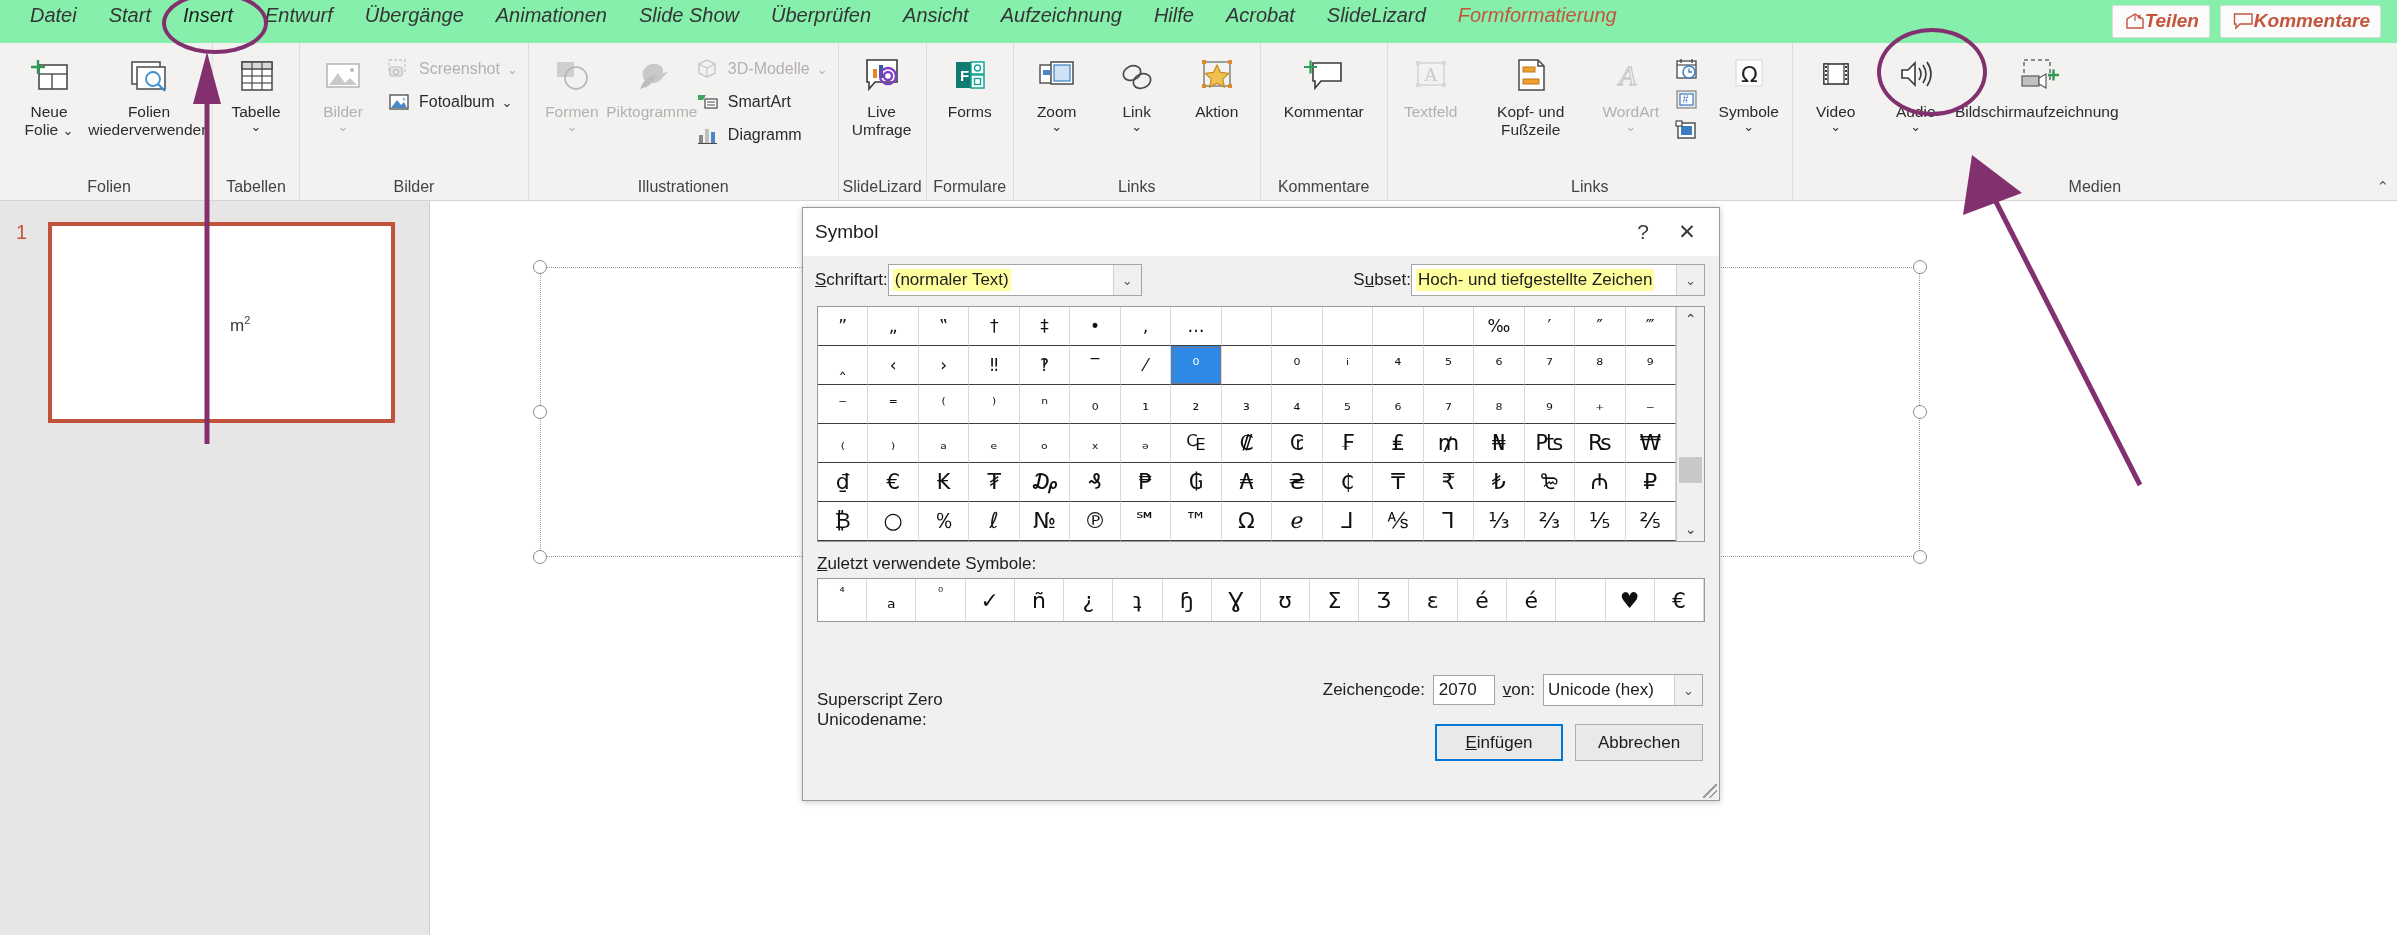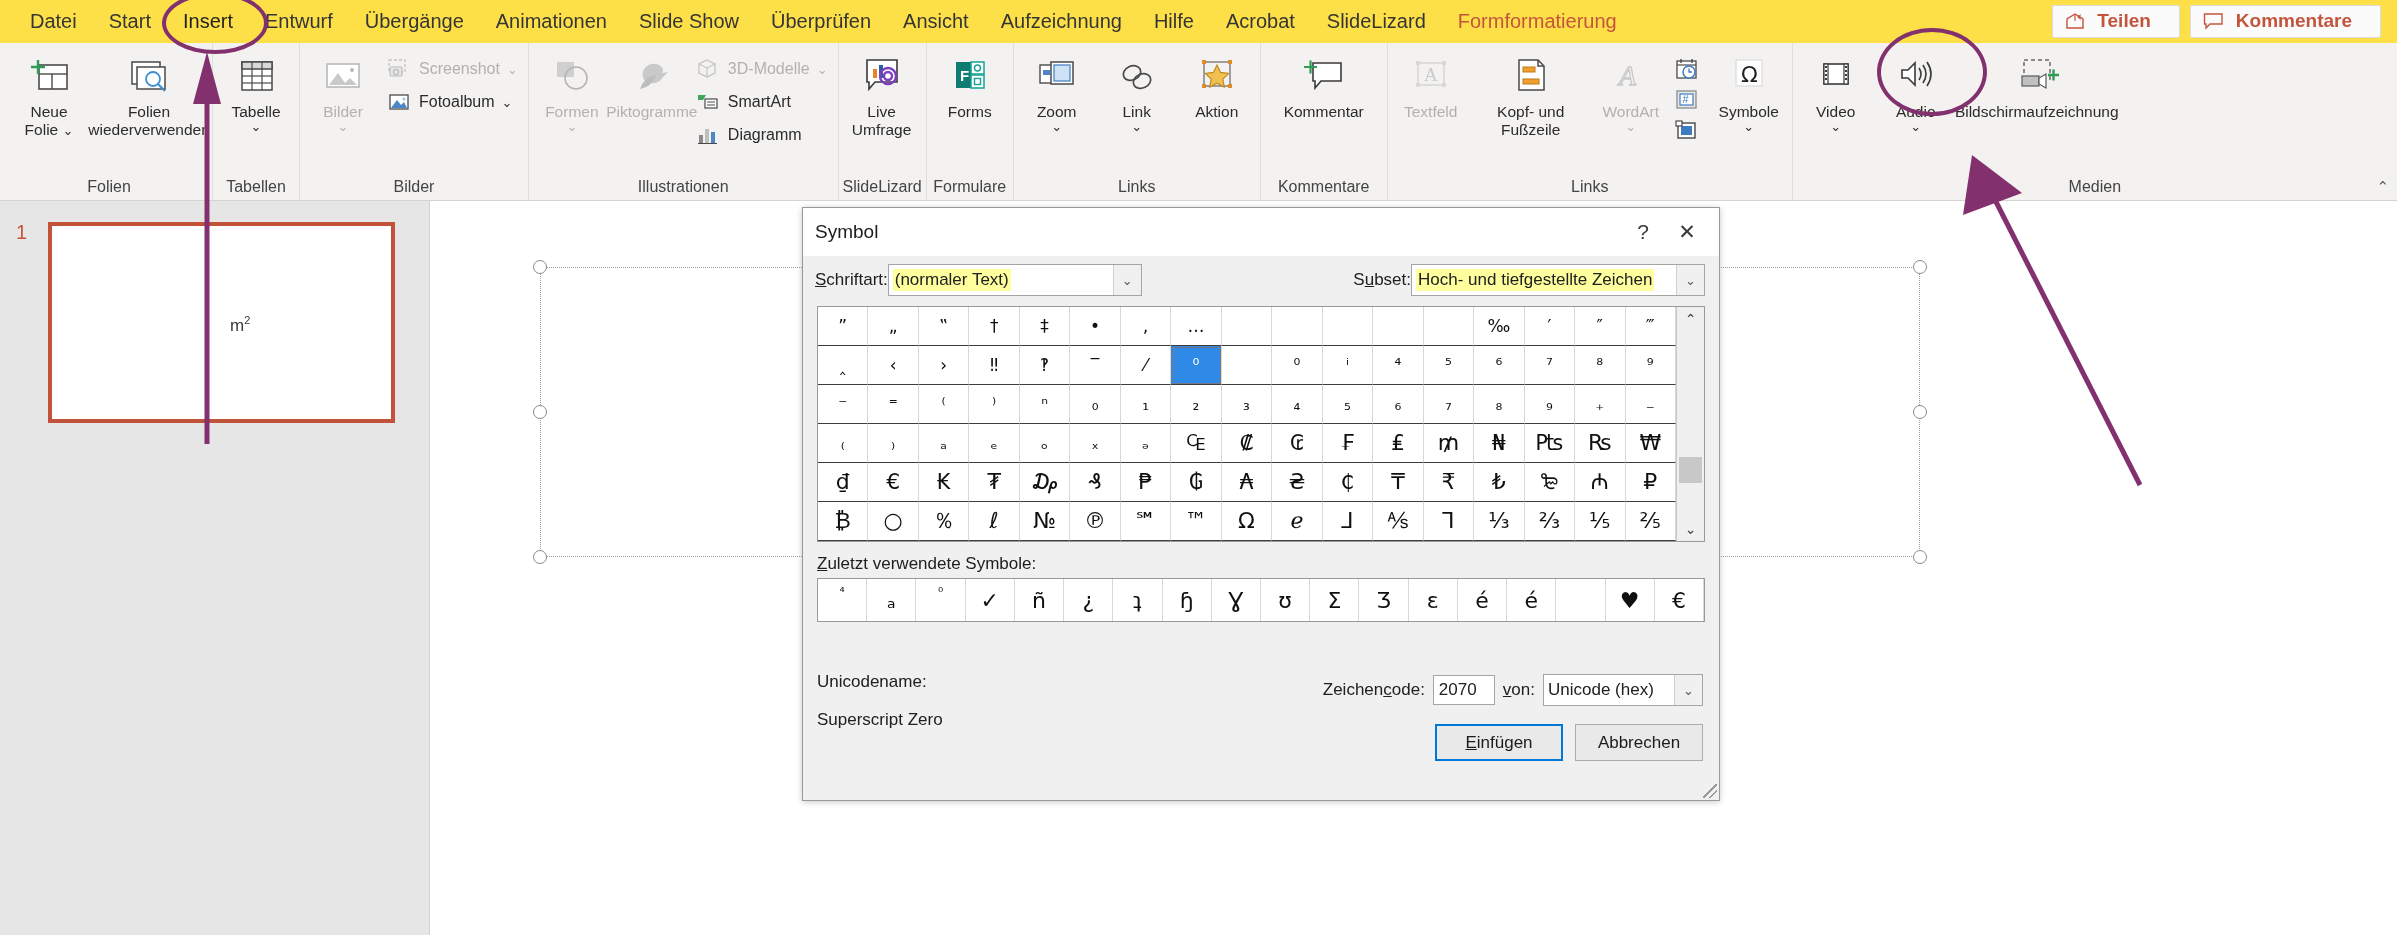--- a/index.html
+++ b/index.html
@@ -9,48 +9,48 @@
     font-family: "Liberation Sans", sans-serif;
     background: #ffffff;
     overflow: hidden;
     position: relative;
     -webkit-font-smoothing: antialiased;
   }
 
   
   #ribbon-tabs {
     height: 43px;
-    background: #fde047;
-    display: flex;
-    align-items: center;
+    background: #86efac;
+    display: flex;
     padding-left: 14px;
     position: relative;
     z-index: 5;
+    font-style: italic;
   }
   .tab {
     font-size: 20px;
     color: #353535;
     padding: 4px 16px;
     white-space: nowrap;
     cursor: default;
   }
   .tab.contextual { color: #c4553d; }
   .tab.active { color: #1f1f1f; }
   #tabs-right {
     margin-left: auto;
     display: flex;
     align-items: center;
     gap: 10px;
     padding-right: 16px;
   }
   .hdr-btn {
-    display: flex; align-items: center; gap: 12px;
+    display: flex; align-items: center; gap: 0;
     border: 1px solid #dcdcdc;
     background: #fbfbfb;
-    padding: 4px 28px 5px 12px;
+    padding: 4px 10px 5px 12px;
     font-size: 19px;
     color: #c4553d;
     font-weight: bold;
     border-radius: 2px;
   }
   .hdr-btn svg { display:block; }
 
   
   #ribbon {
     height: 158px;
@@ -950,22 +950,22 @@
       <div class="rcell">Ʒ</div>
       <div class="rcell">ɛ</div>
       <div class="rcell">é</div>
       <div class="rcell">é</div>
       <div class="rcell"></div>
       <div class="rcell">♥</div>
       <div class="rcell">€</div>
     </div>
 
   <div id="dlg-bottom">
+    <div id="uni-name-value">Superscript Zero</div>
     <div id="uni-name-label">Unicodename:</div>
-    <div id="uni-name-value">Superscript Zero</div>
 
     <div id="code-row">
       <div class="fld-label">Zeichen<u>c</u>ode:</div>
       <div id="code-input">2070</div>
       <div class="fld-label"><u>v</u>on:</div>
       <div class="combo" id="from-combo">
         <div class="val">Unicode (hex)</div>
         <div class="arrow">⌄</div>
       </div>
     </div>

